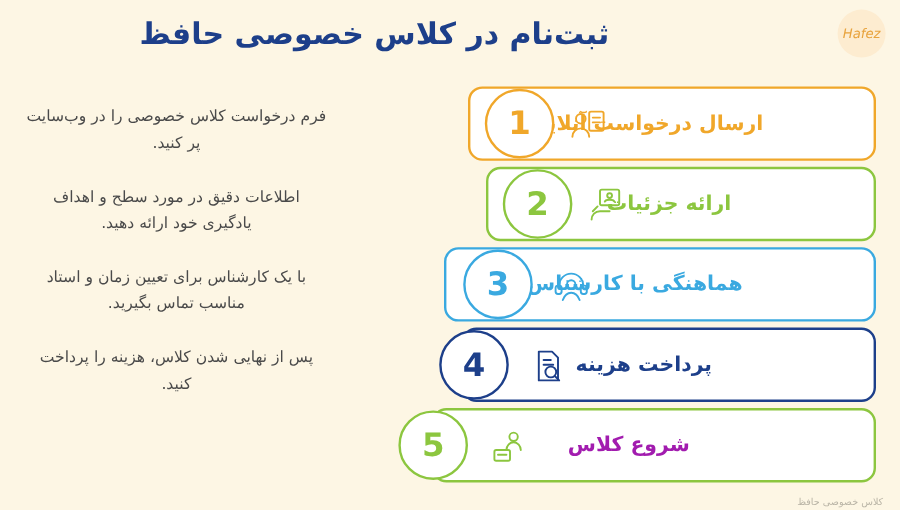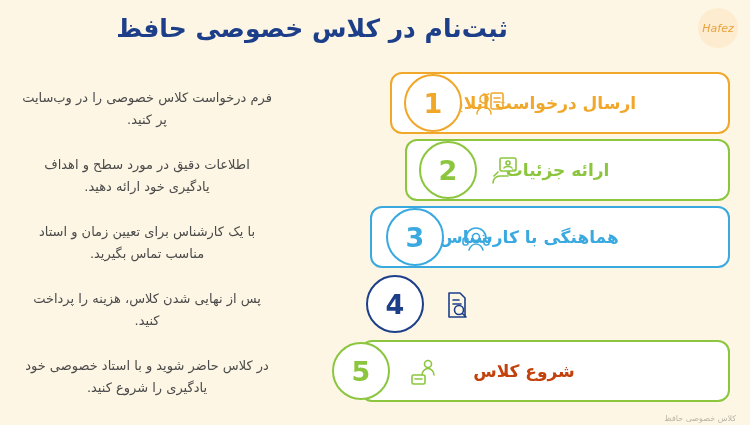--- a/index.html
+++ b/index.html
@@ -194,35 +194,38 @@
           <path d="M8 18a10 10 0 0 1 20 0"></path>
           <rect x="5" y="18" width="5" height="7" rx="2"></rect>
           <rect x="26" y="18" width="5" height="7" rx="2"></rect>
           <circle cx="18" cy="17" r="3.5"></circle>
           <path d="M11 30c1.5-4 4-6 7-6s5.5 2 7 6"></path>
         </svg>
       </div>
     </div>
 
     <div class="step">
+      <div class="bar" style="right:0; width:345px; border-color:#1d3f8a;">
+        <div class="bar-label" style="color:#1d3f8a;">پرداخت هزینه</div>
+      </div>
       <div class="num-circle" style="right:306px; color:#1d3f8a; border-color:#1d3f8a;">4</div>
       <div class="icon-wrap" style="right:255px;">
         <svg width="34" height="34" viewBox="0 0 34 34" fill="none" stroke="#1d3f8a" stroke-width="1.6" stroke-linecap="round" stroke-linejoin="round">
           <path d="M9 5h11l5 5v19H9z"></path>
           <line x1="13" y1="12" x2="19" y2="12"></line>
           <line x1="13" y1="16" x2="21" y2="16"></line>
           <circle cx="19" cy="22" r="4.5"></circle>
           <line x1="22.5" y1="25.5" x2="26" y2="29"></line>
         </svg>
       </div>
     </div>
 
     <div class="step">
       <div class="bar" style="right:0; width:370px; border-color:#8cc63f;">
-        <div class="bar-label" style="color:#c2410c;">شروع کلاس</div>
+        <div class="bar-label" style="color:#a21caf;">شروع کلاس</div>
       </div>
       <div class="num-circle" style="right:340px; color:#8cc63f; border-color:#8cc63f;">5</div>
       <div class="icon-wrap" style="right:288px;">
         <svg width="34" height="34" viewBox="0 0 34 34" fill="none" stroke="#8cc63f" stroke-width="1.6" stroke-linecap="round" stroke-linejoin="round">
           <circle cx="21" cy="9" r="3.5"></circle>
           <path d="M15 20c0-3.5 2.7-6.5 6-6.5s6 3 6 6.5"></path>
           <rect x="5" y="20" width="13" height="9" rx="1.5"></rect>
           <line x1="8" y1="24" x2="15" y2="24"></line>
         </svg>
       </div>
@@ -236,20 +239,17 @@
     </div>
     <div class="desc">
       <span>اطلاعات دقیق در مورد سطح و اهداف یادگیری خود ارائه دهید.</span>
     </div>
     <div class="desc">
       <span>با یک کارشناس برای تعیین زمان و استاد مناسب تماس بگیرید.</span>
     </div>
     <div class="desc">
       <span>پس از نهایی شدن کلاس، هزینه را پرداخت کنید.</span>
     </div>
-    <div class="desc">
-      <span>در کلاس حاضر شوید و با استاد خصوصی خود یادگیری را شروع کنید.</span>
-    </div>
   </div>
 
   <div class="footnote">کلاس خصوصی حافظ</div>
 
 </div>
 
 </body></html>

